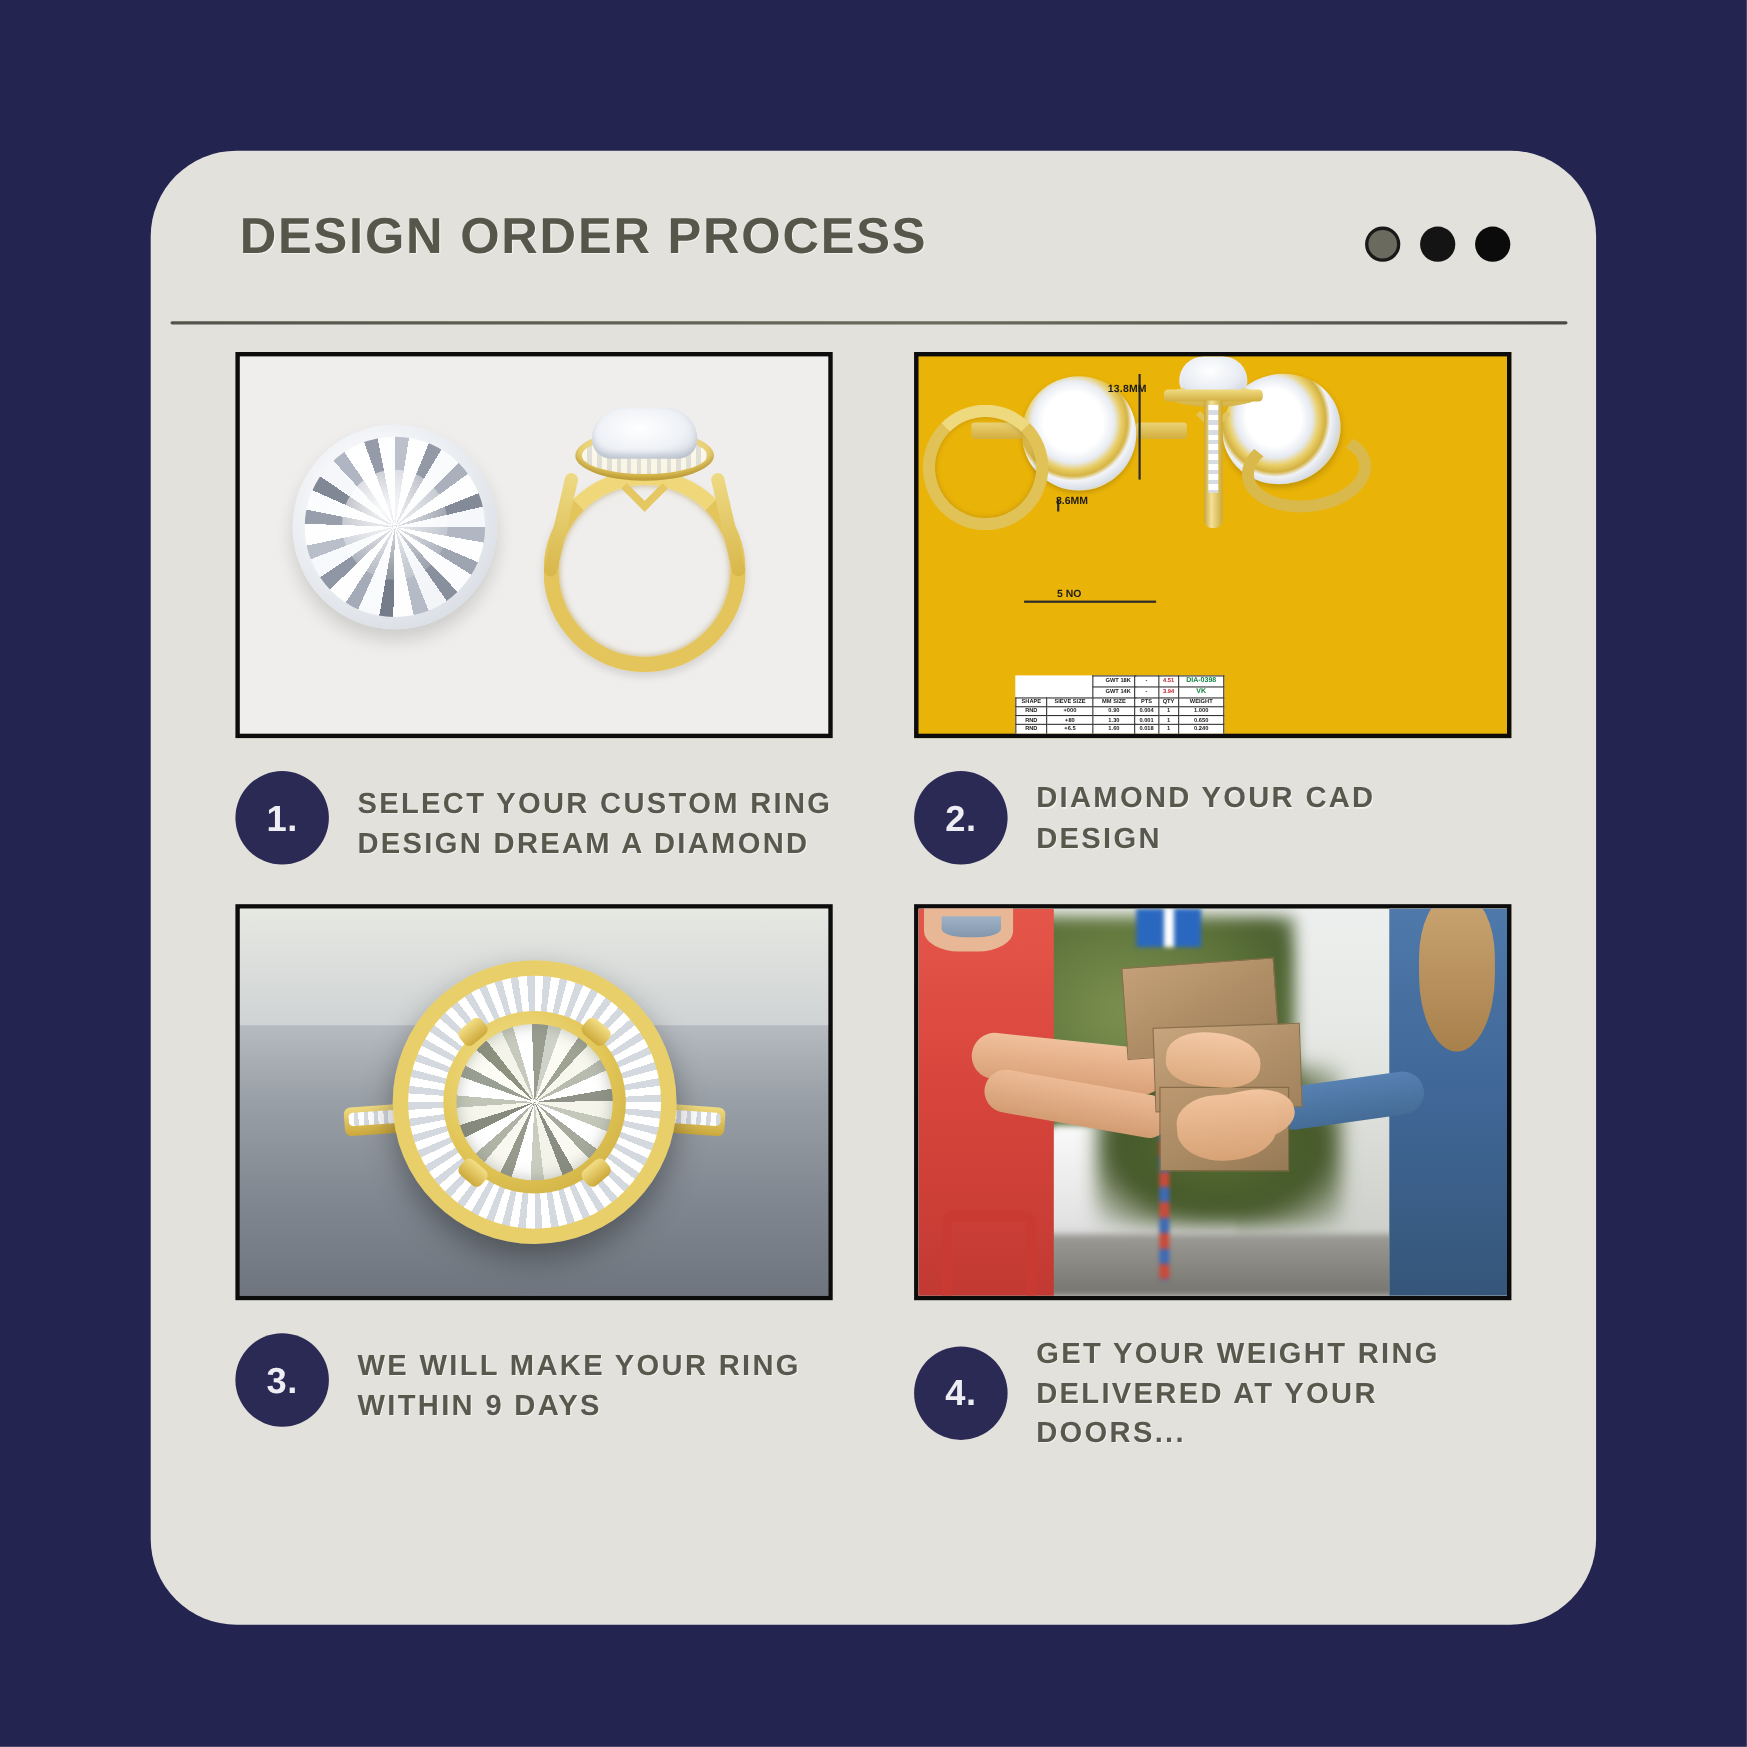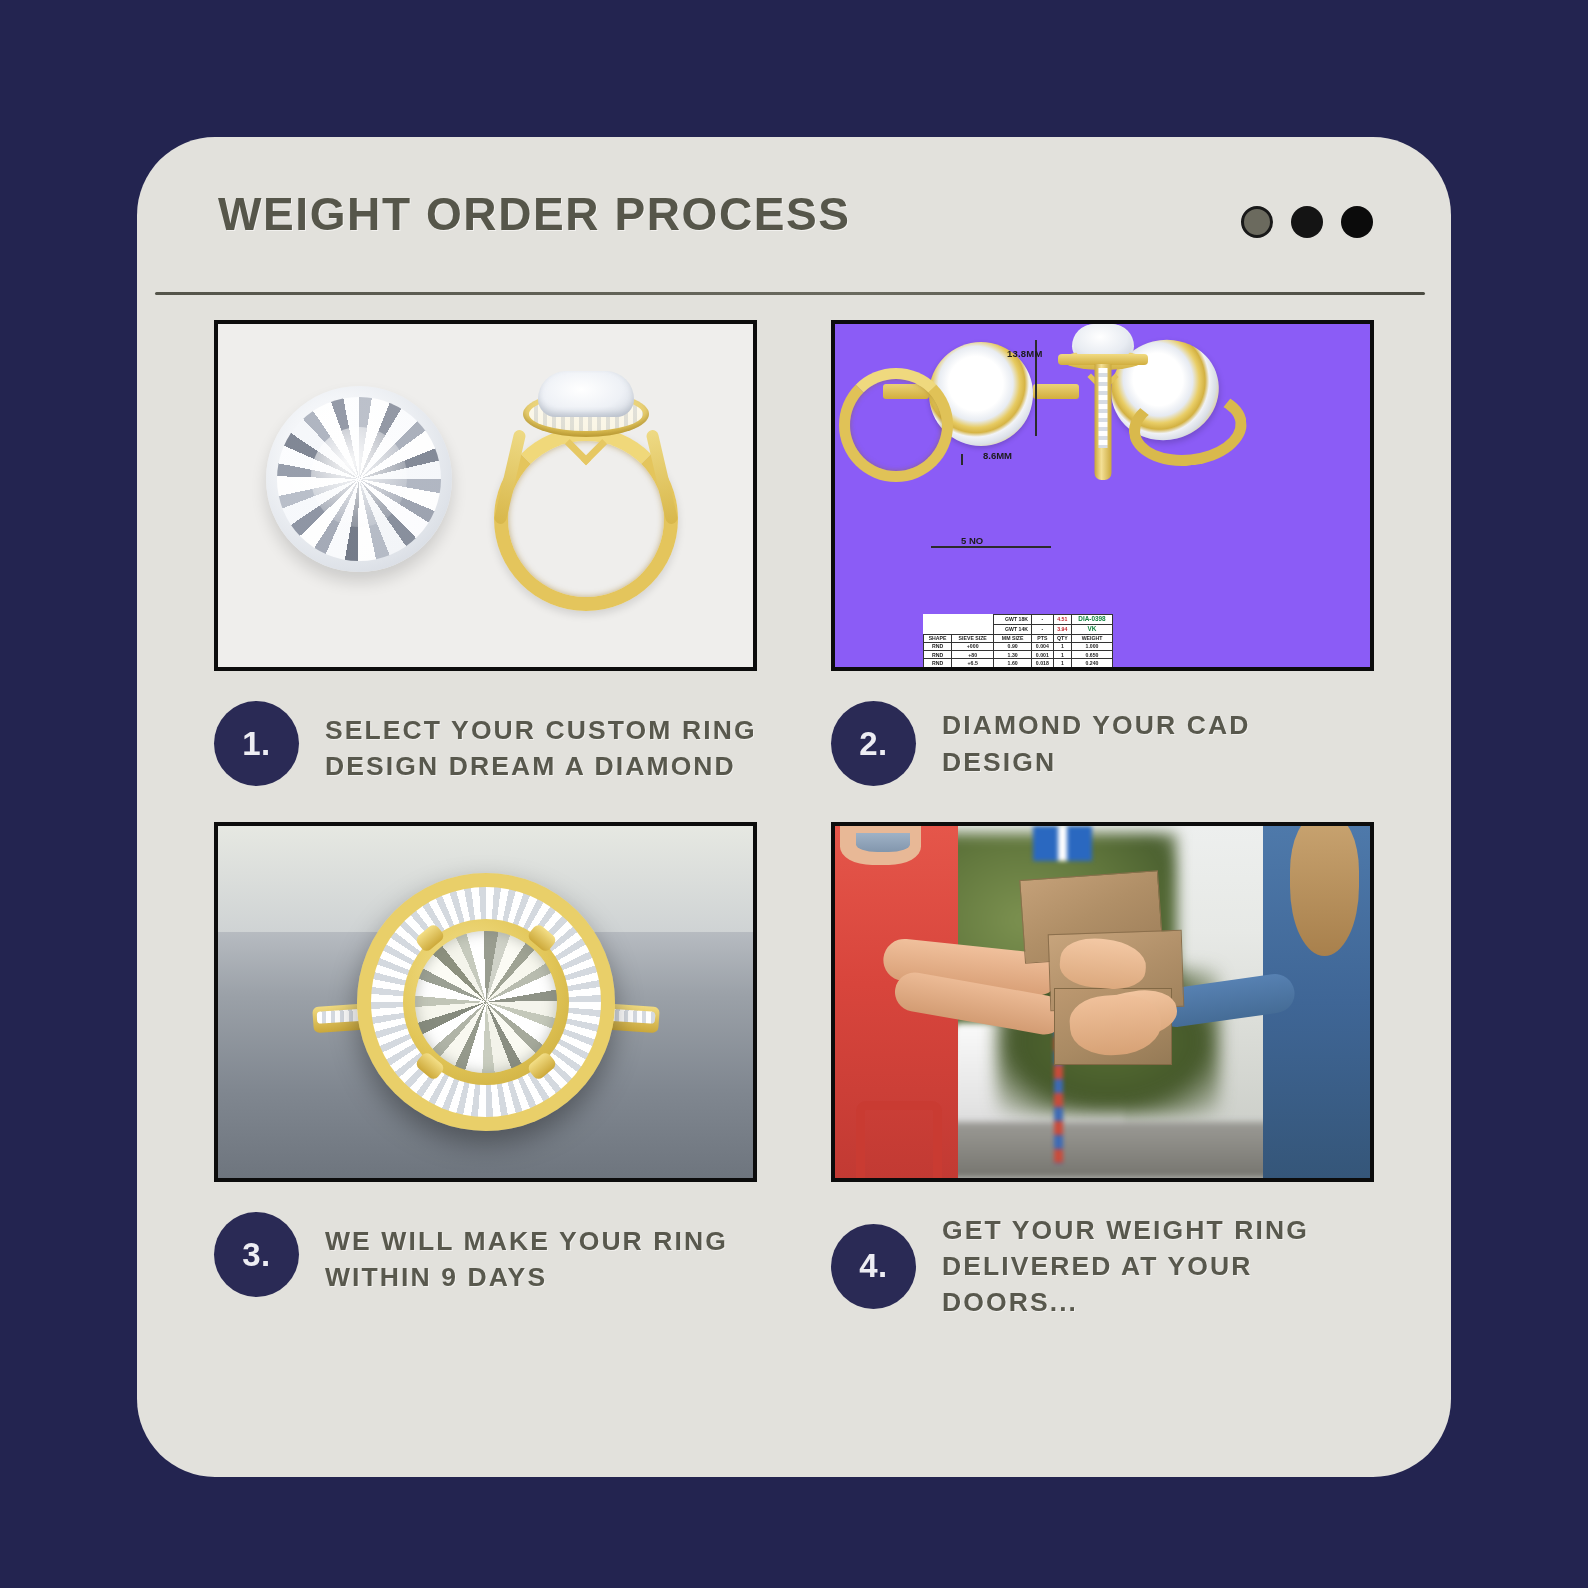--- a/index.html
+++ b/index.html
@@ -234,21 +234,21 @@
   .ring-v {
     position: absolute;
     left: 50%; top: 60px;
     transform: translateX(-50%) rotate(45deg);
     width: 30px; height: 30px;
     border-right: 7px solid #E6C863;
     border-bottom: 7px solid #E6C863;
   }
 
   
-  .img2 { background: #8b5cf6; }
+  .img2 { background: #eab308; }
   .cad-ring {
     position: absolute;
     border-radius: 50%;
   }
   .cad-topview {
     width: 104px; height: 104px;
     left: 94px; top: 18px;
     background: radial-gradient(circle at 45% 40%, #ffffff 32%, #e8ecf2 44%, #E7CB62 52%, #D6B445 58%, #f2f4f8 63%, #dbe0e8 72%, #E2C55B 82%, #cfae3f 100%);
     box-shadow: 0 2px 5px rgba(0,0,0,0.18);
   }
@@ -348,21 +348,21 @@
     letter-spacing: .2px;
   }
   .dim-line-h {
     position: absolute;
     left: 126px; top: 130px;
     width: 2px; height: 11px;
     background: #2B2B2B;
   }
   .dim-label-2 {
     position: absolute;
-    left: 148px; top: 126px;
+    left: 125px; top: 126px;
     font-size: 9.5px;
     font-weight: bold;
     color: #1B1B1B;
   }
   .dim-label-3 {
     position: absolute;
     left: 126px; top: 211px;
     font-size: 9.5px;
     font-weight: bold;
     color: #1B1B1B;
@@ -577,21 +577,21 @@
     background: linear-gradient(180deg,#F0C19B,#D7A276);
     border-radius: 40% 45% 48% 48%; transform: rotate(-4deg);
   }
 </style>
 </head>
 <body>
 
 <div class="card">
 
   <div class="card-header">
-    <div class="title">WEIGHT ORDER PROCESS</div>
+    <div class="title">DESIGN ORDER PROCESS</div>
     <div class="window-dots">
       <span class="dot dot-1"></span>
       <span class="dot dot-2"></span>
       <span class="dot dot-3"></span>
     </div>
     <div class="divider"></div>
   </div>
 
   <div class="steps">
 

